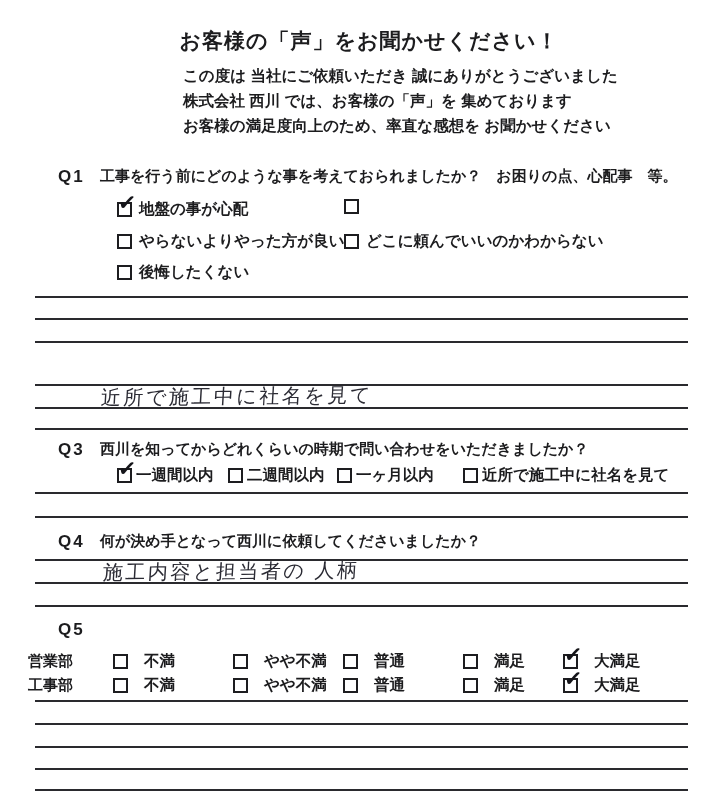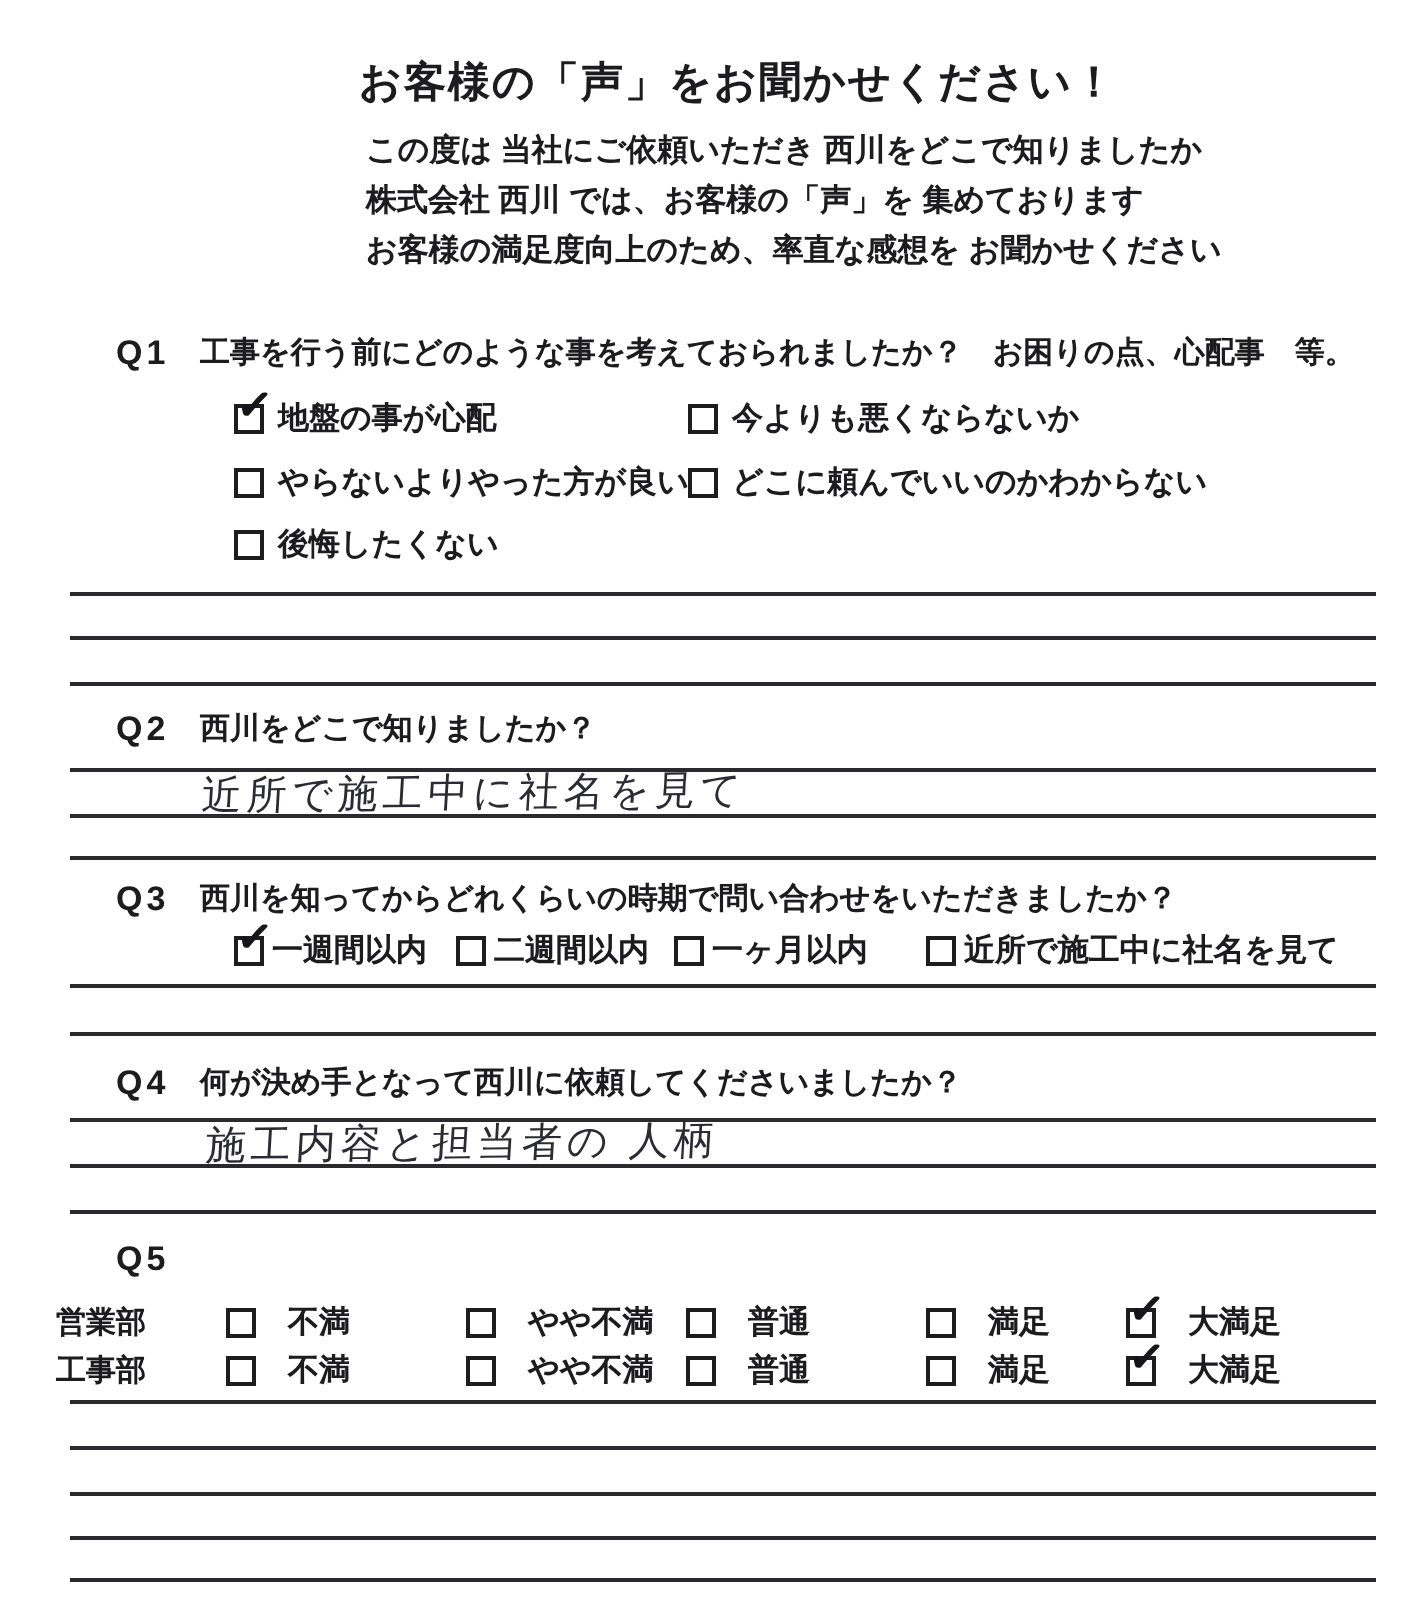--- a/index.html
+++ b/index.html
@@ -38,59 +38,54 @@
   .dept{position:absolute;left:28px;font-size:15px;}
 </style>
 </head>
 <body>
 
 <div class="page">
 
   <div class="title">お客様の「声」をお聞かせください！</div>
 
   <div class="intro">
-    <div>この度は 当社にご依頼いただき 西川をどこで知りましたか</div>
+    <div>この度は 当社にご依頼いただき 誠にありがとうございました</div>
     <div>株式会社 西川 では、お客様の「声」を 集めております</div>
     <div>お客様の満足度向上のため、率直な感想を お聞かせください</div>
   </div>
 
   <div class="qrow" style="top:167px">
     <span class="qlabel">Q1</span>
     <span class="qtext">工事を行う前にどのような事を考えておられましたか？　お困りの点、心配事　等。</span>
   </div>
   <div class="opt" style="left:117px;top:199px">
     <span class="cb checked">
         <span class="tick">✓</span>
       </span>
     <span class="opt-label">地盤の事が心配</span>
   </div>
   <div class="opt" style="left:344px;top:199px">
     <span class="cb"></span>
-    <span class="opt-label">今よりも悪くならないか</span>
   </div>
   <div class="opt" style="left:117px;top:231px">
     <span class="cb"></span>
     <span class="opt-label">やらないよりやった方が良い？</span>
   </div>
   <div class="opt" style="left:344px;top:231px">
     <span class="cb"></span>
     <span class="opt-label">どこに頼んでいいのかわからない</span>
   </div>
   <div class="opt" style="left:117px;top:262px">
     <span class="cb"></span>
     <span class="opt-label">後悔したくない</span>
   </div>
   <div class="hline" style="top:296px"></div>
   <div class="hline" style="top:318px"></div>
   <div class="hline" style="top:341px"></div>
 
-  <div class="qrow" style="top:355px">
-    <span class="qlabel">Q2</span>
-    <span class="qtext">西川をどこで知りましたか？</span>
-  </div>
   <div class="hline" style="top:384px"></div>
   <div class="hand" style="left:101px;top:383px">近所で施工中に社名を見て</div>
   <div class="hline" style="top:407px"></div>
   <div class="hline" style="top:428px"></div>
 
   <div class="qrow" style="top:440px">
     <span class="qlabel">Q3</span>
     <span class="qtext">西川を知ってからどれくらいの時期で問い合わせをいただきましたか？</span>
   </div>
   <div class="opt gap-sm" style="left:117px;top:465px">

